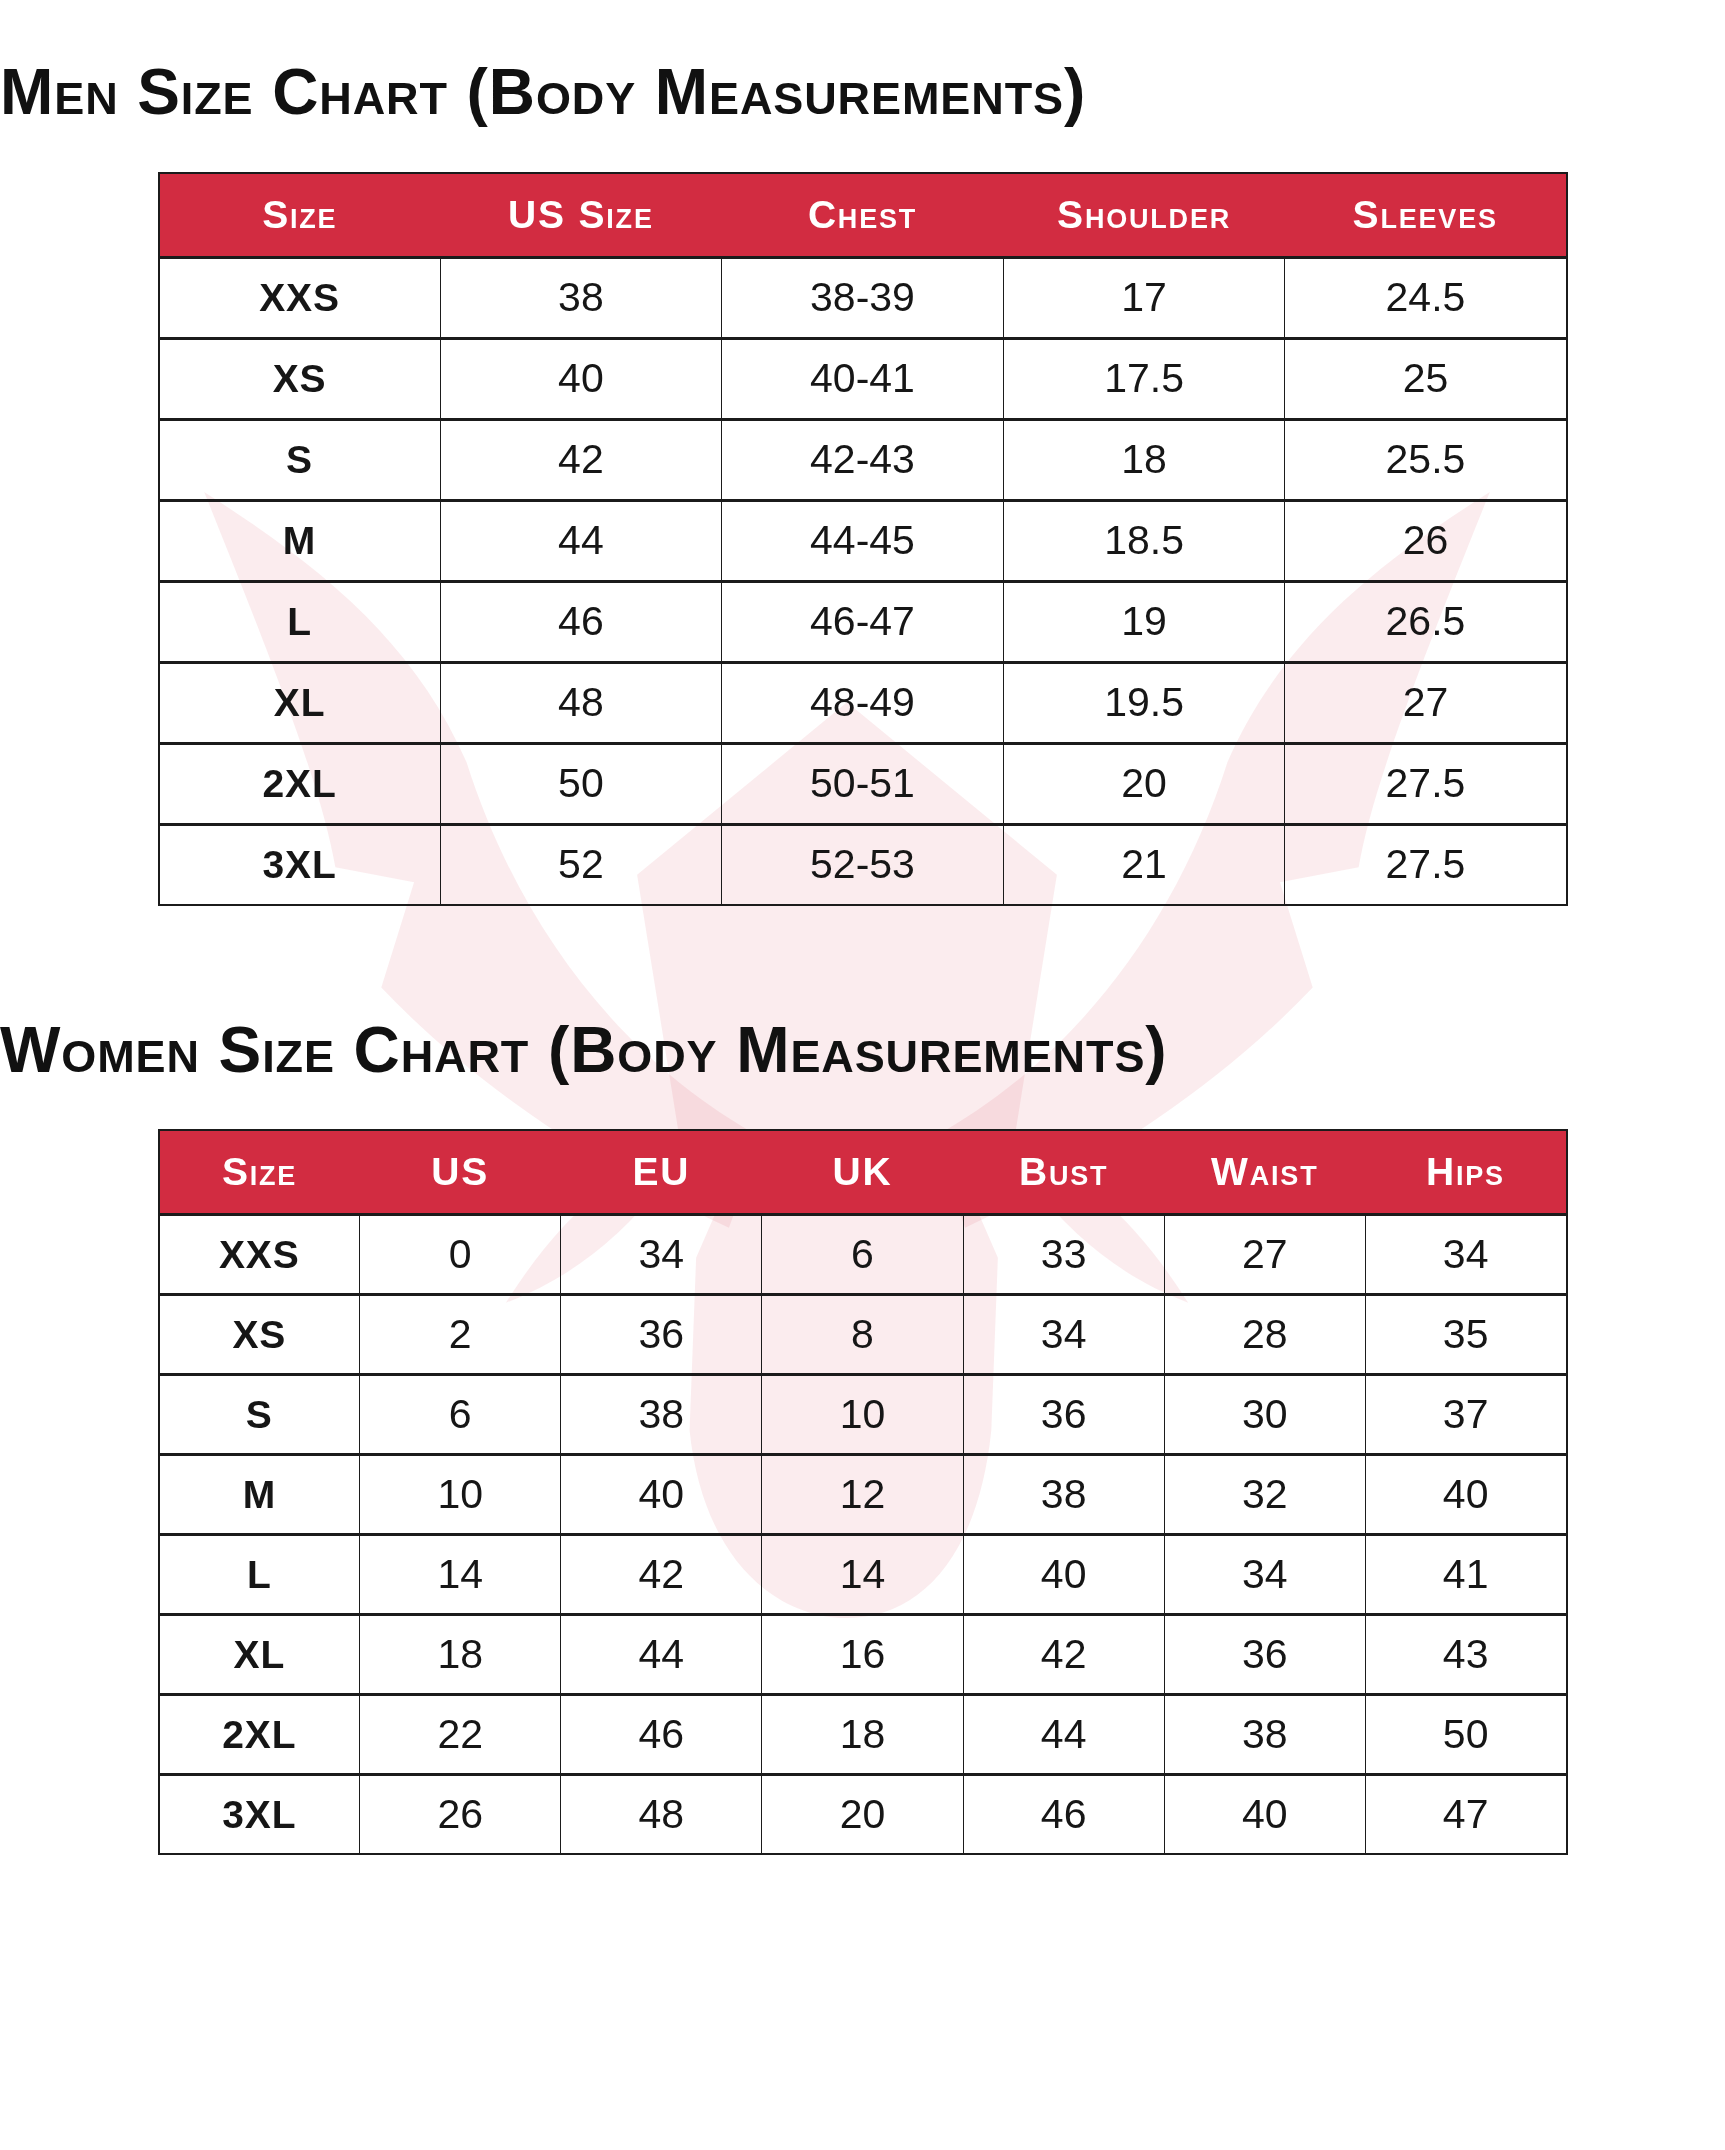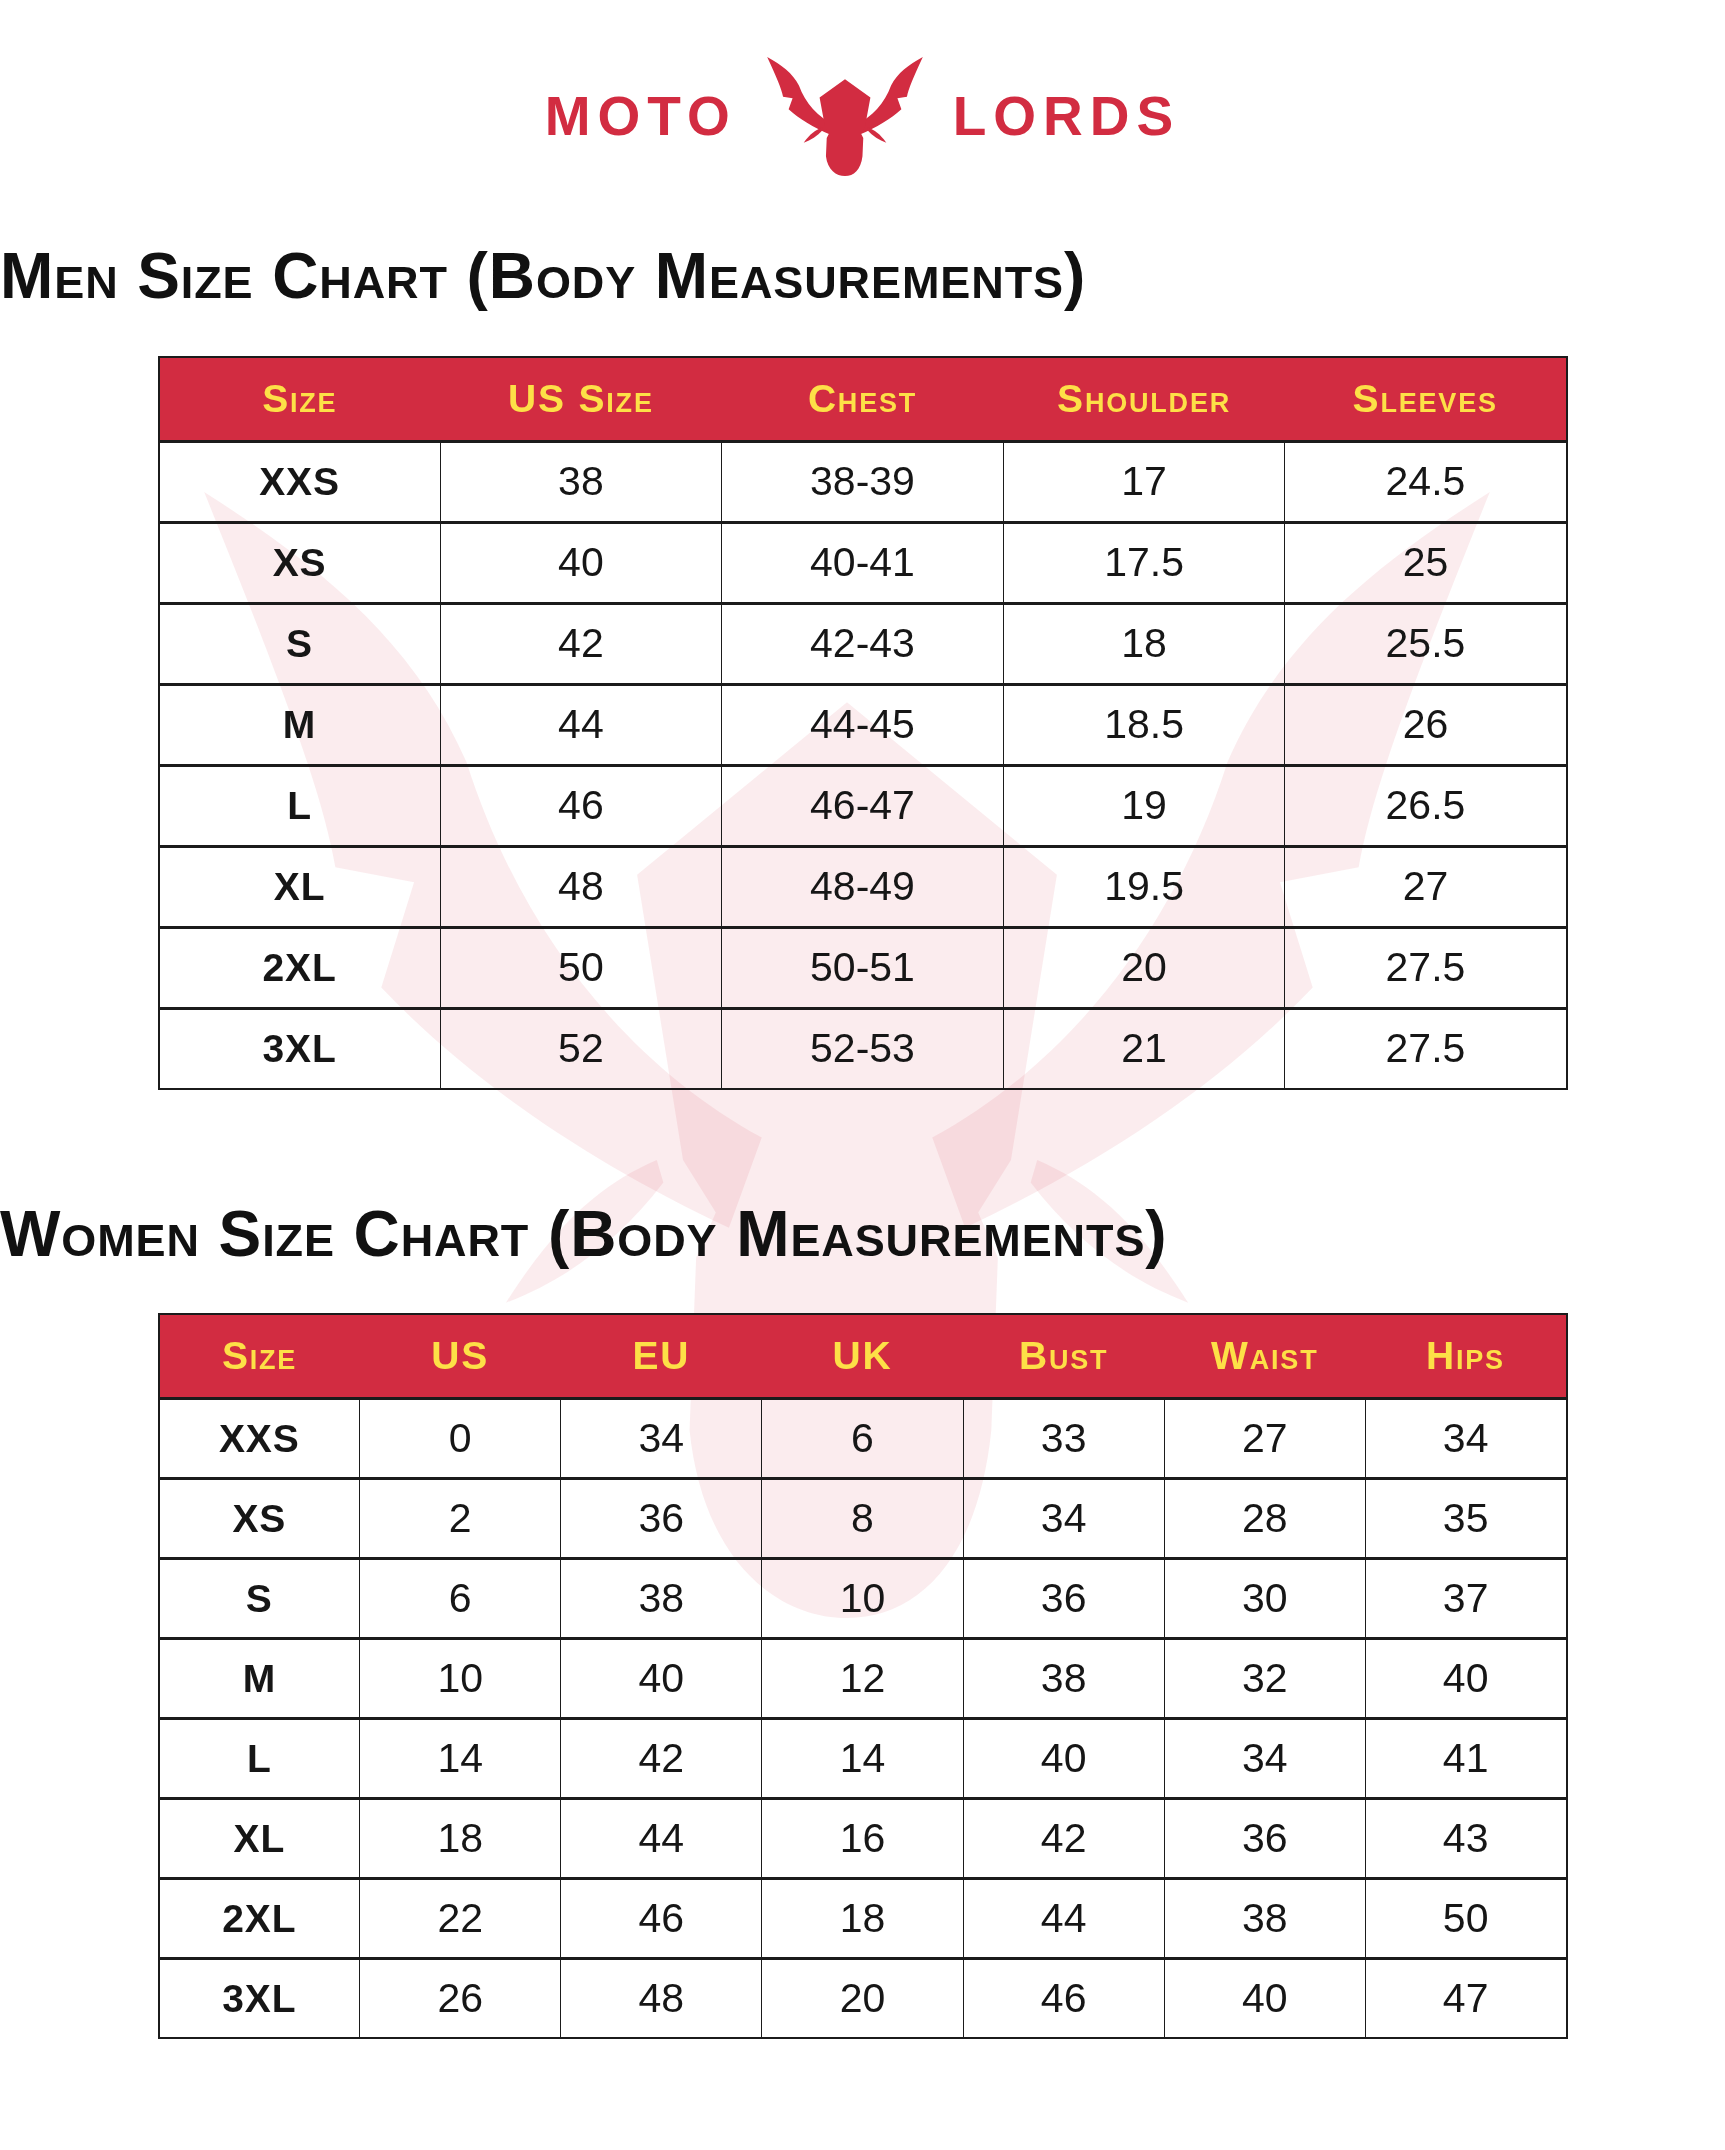--- a/index.html
+++ b/index.html
@@ -55,21 +55,21 @@
     position:relative; z-index:1;
     width:1410px;
     margin:43px auto 0 auto;
     border-collapse:collapse;
     table-layout:fixed;
     border:2.7px solid #1b1b1b;
     background:transparent;
   }
   table.size-table th {
     background:#d22c41;
-    color:#fde047;
+    color:#ffffff;
     font-variant:small-caps;
     font-weight:700;
     font-size:39px;
     letter-spacing:1.8px;
     height:80px;
     text-align:center;
     vertical-align:middle;
     border-bottom:3.5px solid #1b1b1b;
   }
   table.size-table td {
@@ -96,35 +96,20 @@
       <g fill="#d22c41" fill-opacity="0.09">
         <path d="M20,10 C32,36 38,50 40,60 L52,62 L47,76 C60,88 78,99 100,108 L105,96 C84,86 68,68 60,46 C52,30 38,20 20,10 Z"></path>
         <path d="M216,10 C204,36 198,50 196,60 L184,62 L189,76 C176,88 158,99 136,108 L131,96 C152,86 168,68 176,46 C184,30 198,20 216,10 Z"></path>
         <path d="M118,38 L150,61 L143,99 L138,106 L141,112 L140,135 C138,152 129,160 118,160 C107,160 96,152 94,135 L95,112 L98,106 L93,99 L86,61 Z"></path>
         <path d="M90,102 C83,110 75,115 66,118 C74,107 81,102 89,99 Z"></path>
         <path d="M146,102 C153,110 161,115 170,118 C162,107 155,102 147,99 Z"></path>
       </g>
     </svg>
   </div>
 
-  <header class="logo-row">
-    <span class="logo-text">MOTO</span>
-    <span class="logo-icon">
-      <svg viewBox="0 0 236 170">
-        <g fill="#d22c41">
-          <path d="M20,10 C32,36 38,50 40,60 L52,62 L47,76 C60,88 78,99 100,108 L105,96 C84,86 68,68 60,46 C52,30 38,20 20,10 Z"></path>
-          <path d="M216,10 C204,36 198,50 196,60 L184,62 L189,76 C176,88 158,99 136,108 L131,96 C152,86 168,68 176,46 C184,30 198,20 216,10 Z"></path>
-          <path d="M118,38 L150,61 L143,99 L138,106 L141,112 L140,135 C138,152 129,160 118,160 C107,160 96,152 94,135 L95,112 L98,106 L93,99 L86,61 Z"></path>
-          <path d="M90,102 C83,110 75,115 66,118 C74,107 81,102 89,99 Z"></path>
-          <path d="M146,102 C153,110 161,115 170,118 C162,107 155,102 147,99 Z"></path>
-        </g>
-      </svg>
-    </span>
-    <span class="logo-text">LORDS</span>
-  </header>
 
   <h1 class="section-title title-men">Men Size Chart (Body Measurements)</h1>
   <table class="size-table men">
       <thead>
         <tr>
           <th>Size</th>
           <th>US Size</th>
           <th>Chest</th>
           <th>Shoulder</th>
           <th>Sleeves</th>

